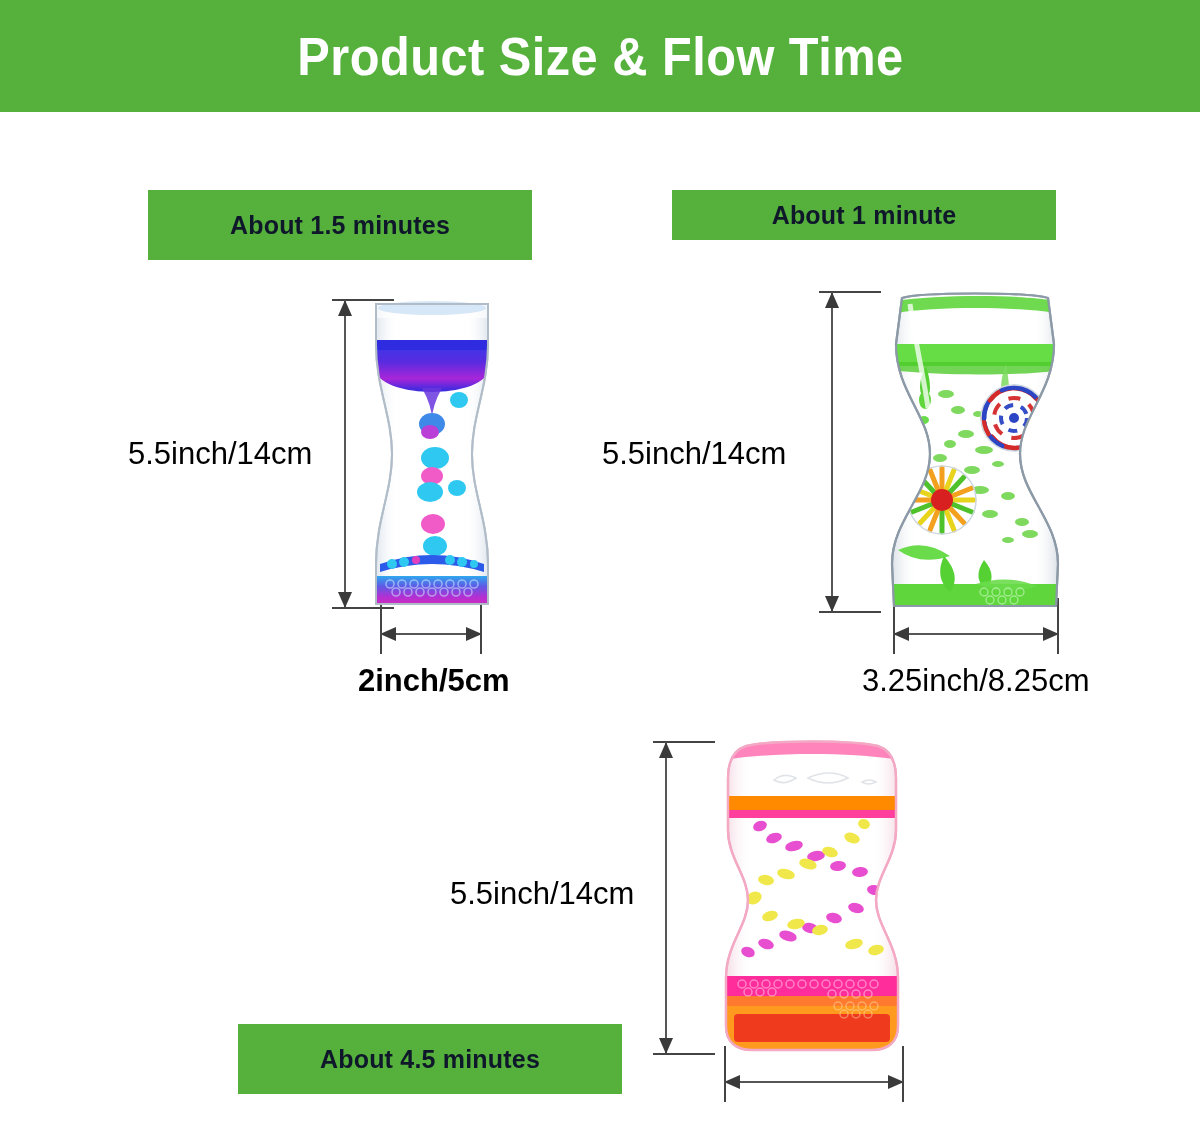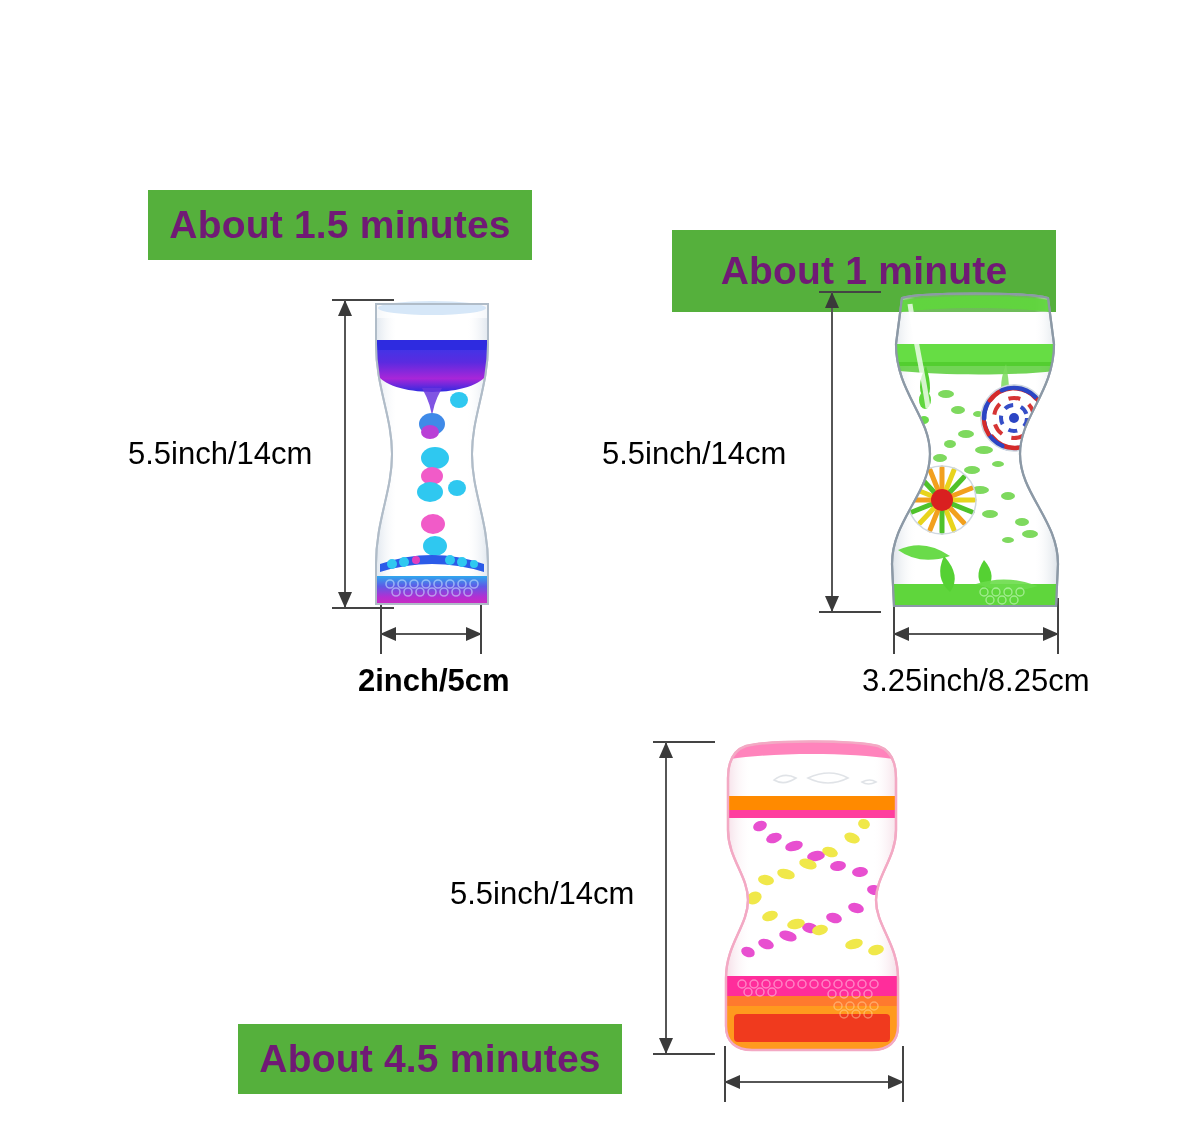--- a/index.html
+++ b/index.html
@@ -25,27 +25,27 @@
     font-weight: bold;
     letter-spacing: 0.5px;
     transform: scaleX(0.92);
   }
 
   
   .time-badge {
     position: absolute;
     background: #55B03C;
     display: flex; align-items: center; justify-content: center;
-    color: #701a75;
-    font-size: 39px;
+    color: #0f172a;
+    font-size: 25px;
     font-weight: bold;
     letter-spacing: 0.2px;
   }
   #badge-1 { left: 148px; top: 190px; width: 384px; height: 70px; }
-  #badge-2 { left: 672px; top: 190px; width: 384px; height: 82px; margin-top: 40px; }
+  #badge-2 { left: 672px; top: 190px; width: 384px; height: 50px; }
   #badge-3 { left: 238px; top: 992px; width: 384px; height: 70px; margin-top: 32px; }
 
   
   .dim-label {
     position: absolute;
     color: #000000;
     font-size: 31px;
     white-space: nowrap;
   }
   #h-label-1 { left: 128px; top: 436px; }
@@ -98,20 +98,23 @@
   
   #product-1 { left: 362px; top: 296px; width: 140px; height: 316px; }
   #product-2 { left: 880px; top: 288px; width: 190px; height: 330px; }
   #product-3 { left: 712px; top: 738px; width: 200px; height: 320px; }
 </style>
 </head>
 <body>
 
 <div class="page">
 
+  <div class="header-banner">
+    <div class="header-title">Product Size &amp; Flow Time</div>
+  </div>
 
   <div class="time-badge" id="badge-1">
     <span>About 1.5 minutes</span>
   </div>
   <div class="time-badge" id="badge-2">
     <span>About 1 minute</span>
   </div>
   <div class="time-badge" id="badge-3">
     <span>About 4.5 minutes</span>
   </div>

